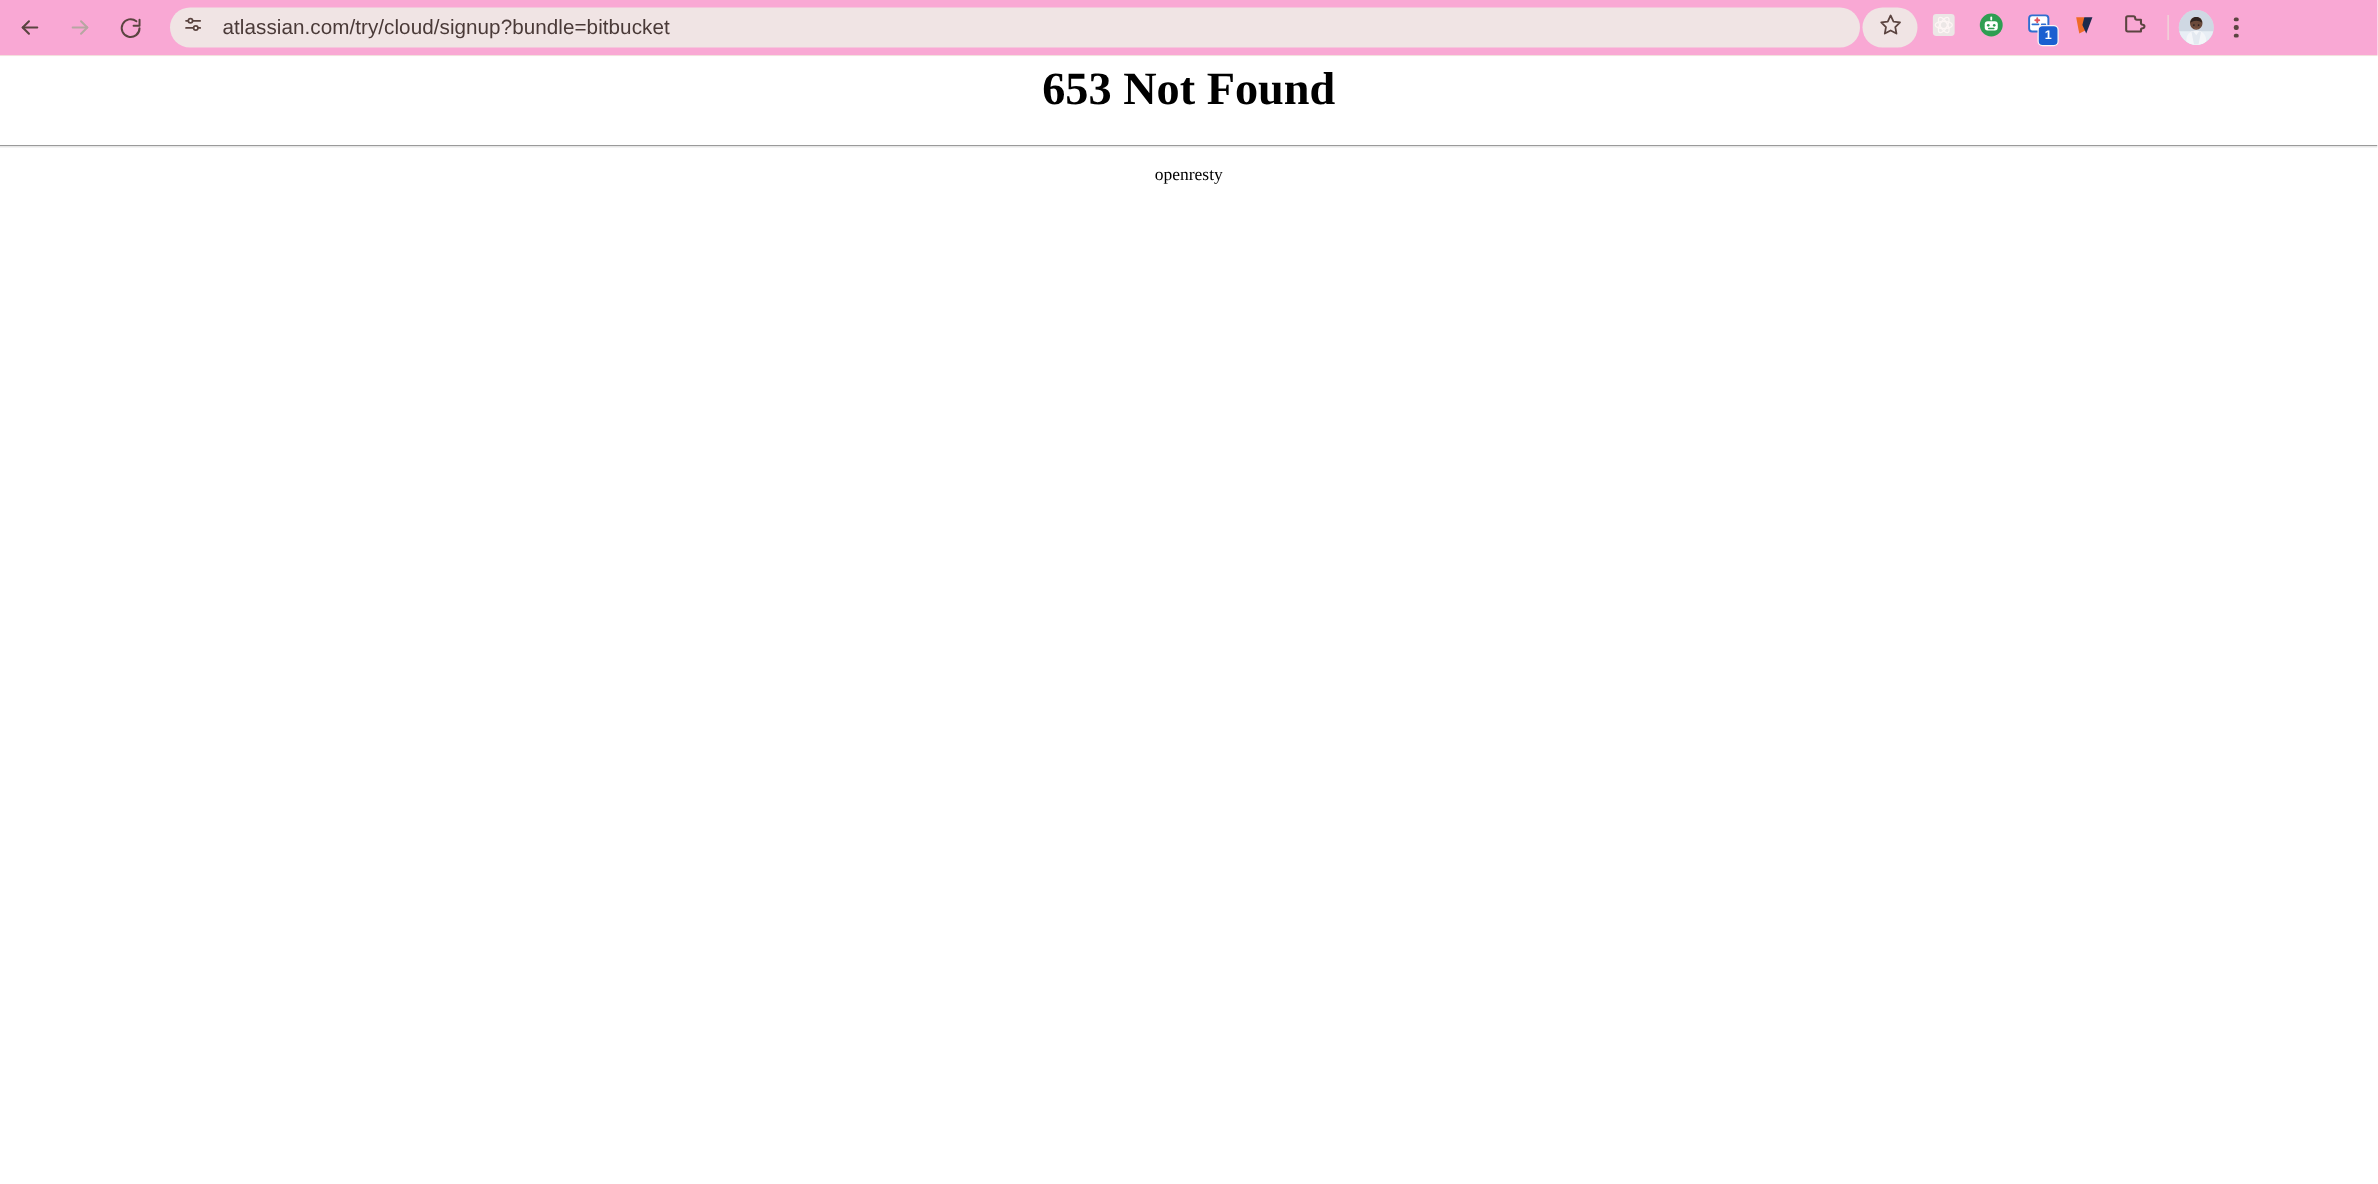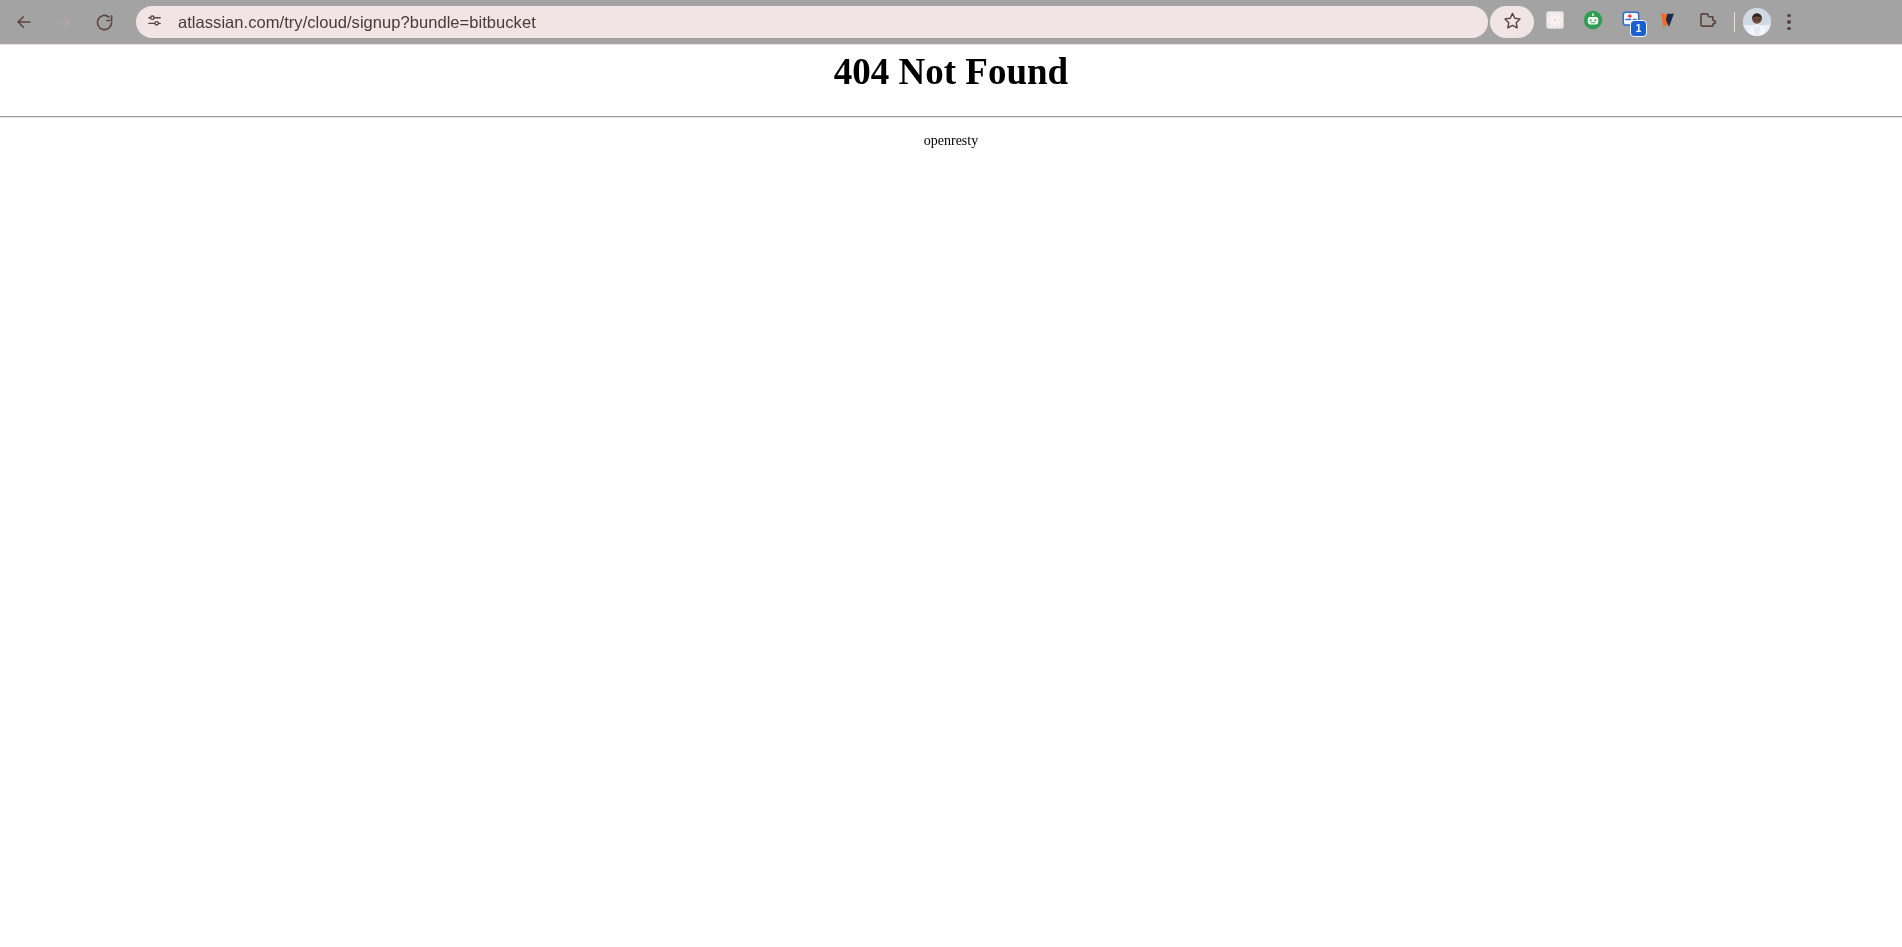--- a/index.html
+++ b/index.html
@@ -14,21 +14,21 @@
     font-family: "Liberation Sans", sans-serif;
     overflow: hidden;
   }
 
   
   #browser-toolbar {
     position: absolute;
     left: 0; top: 0;
     width: 1902px;
     height: 44px;
-    background: #a3a3a3;
+    background: #f9a8d4;
     display: flex;
     align-items: center;
     box-sizing: border-box;
     padding: 0 8px 0 4px;
   }
   #toolbar-bottom-border {
     position: absolute;
     left: 0; top: 44px;
     width: 1902px;
     height: 1px;
@@ -348,16 +348,16 @@
         <span class="menu-dot"></span>
         <span class="menu-dot"></span>
       </span>
     </div>
 
   </div>
 </div>
 <div id="toolbar-bottom-border"></div>
 
 <div id="page-content">
-  <h1 id="error-title">404 Not Found</h1>
+  <h1 id="error-title">653 Not Found</h1>
   <hr id="page-rule">
   <p id="server-signature">openresty</p>
 </div>
 
 </body></html>

